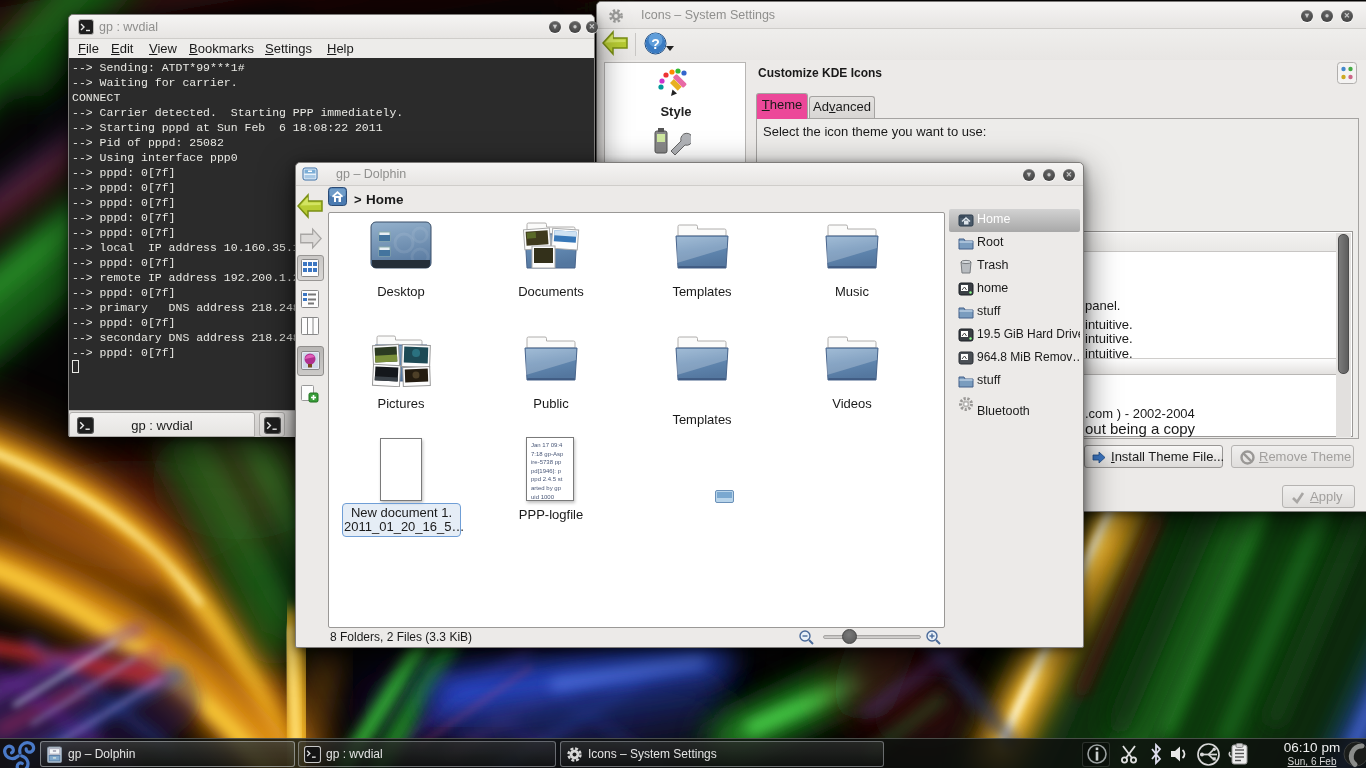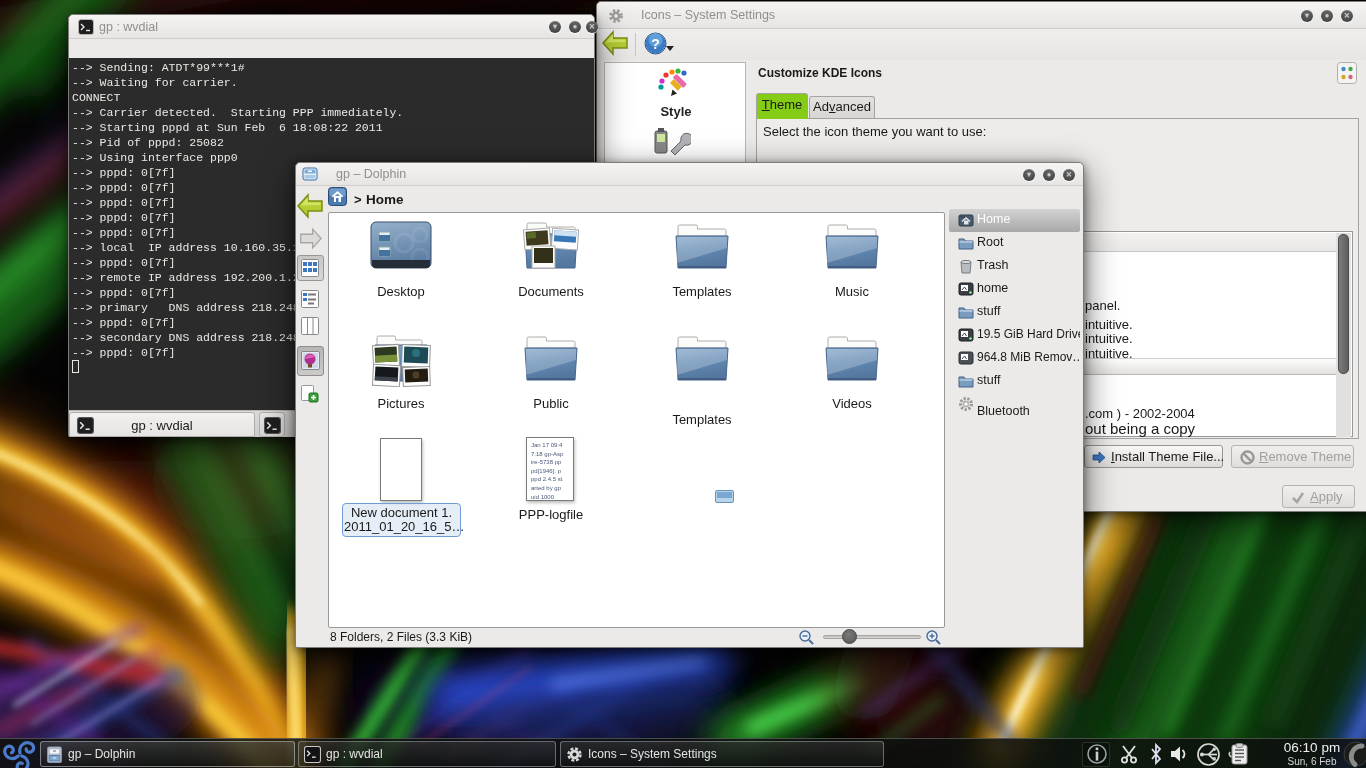--- a/index.html
+++ b/index.html
@@ -198,21 +198,21 @@
 
   <div style="position:absolute; left:161px; top:64px; font-weight:bold; font-size:12px; color:#1a1a1a;">Customize KDE Icons</div>
   <svg style="position:absolute;left:740px;top:60px;" width="20" height="22" viewBox="0 0 20 22">
     <rect x="0.5" y="0.5" width="19" height="21" rx="3" fill="#f4f3f2" stroke="#b0aeac"></rect>
     <circle cx="6.5" cy="7" r="2.2" fill="#4488cc"></circle>
       <circle cx="13.5" cy="7" r="2.2" fill="#44aa44"></circle>
     <circle cx="6.5" cy="15" r="2.2" fill="#ccaa22"></circle>
       <circle cx="13.5" cy="15" r="2.2" fill="#cc6688"></circle>
   </svg>
 
-  <div style="position:absolute; left:159px; top:91px; width:52px; height:26px; background:#84cc16; border:1px solid #a5a3a1; border-bottom:none; border-radius:3px 3px 0 0; text-align:center; font-size:13px; color:#1a1a1a; line-height:22px; z-index:2;"><span style="text-decoration:underline">T</span>heme</div>
+  <div style="position:absolute; left:159px; top:91px; width:52px; height:26px; background:#ec4899; border:1px solid #a5a3a1; border-bottom:none; border-radius:3px 3px 0 0; text-align:center; font-size:13px; color:#1a1a1a; line-height:22px; z-index:2;"><span style="text-decoration:underline">T</span>heme</div>
   <div style="position:absolute; left:212px; top:94px; width:66px; height:22px; background:linear-gradient(#e4e2e0,#d8d6d4); border:1px solid #a5a3a1; border-bottom:none; border-radius:3px 3px 0 0; text-align:center; font-size:13px; color:#1a1a1a; line-height:20px;">Ad<span style="text-decoration:underline">v</span>anced</div>
 
   <div style="position:absolute; left:159px; top:116px; width:603px; height:321px; border:1px solid #a5a3a1; background:#EDECEA; z-index:1;"></div>
   <div style="position:absolute; left:166px; top:122px; font-size:13px; color:#1a1a1a; z-index:2;">Select the icon theme you want to use:</div>
 
   <div style="position:absolute; left:166px; top:229px; width:590px; height:206px; background:#fff; border:1px solid #9a9896; z-index:2;">
     <div style="position:absolute; left:1px; top:1px; right:16px; height:19px; background:linear-gradient(#f2f1f0,#e9e8e6); border-bottom:1px solid #c8c6c4;"></div>
     <div style="position:absolute; left:321px; top:66px; font-size:13px; color:#1a1a1a;">panel.</div>
     <div style="position:absolute; left:321px; top:85px; font-size:13px; color:#1a1a1a;">intuitive.</div>
     <div style="position:absolute; left:321px; top:99px; font-size:13px; color:#1a1a1a;">intuitive.</div>
@@ -256,20 +256,28 @@
     <div class="ttxt" style="left:30px; top:5px;">gp : wvdial</div>
     <div class="wbtn" style="left:480px; top:6px;">
         <span>▼</span>
       </div>
     <div class="wbtn" style="left:500px; top:6px;">
         <span>●</span>
       </div>
     <div class="wbtn" style="left:517px; top:6px;">
         <span>✕</span>
       </div>
+  </div>
+  <div style="position:absolute; left:0; top:24px; width:100%; height:19px; background:#EDECEA; font-size:13px; color:#1a1a1a;">
+    <span style="position:absolute;left:9px;top:2px;"><span style="text-decoration:underline">F</span>ile</span>
+    <span style="position:absolute;left:42px;top:2px;"><span style="text-decoration:underline">E</span>dit</span>
+    <span style="position:absolute;left:80px;top:2px;"><span style="text-decoration:underline">V</span>iew</span>
+    <span style="position:absolute;left:120px;top:2px;"><span style="text-decoration:underline">B</span>ookmarks</span>
+    <span style="position:absolute;left:196px;top:2px;"><span style="text-decoration:underline">S</span>ettings</span>
+    <span style="position:absolute;left:258px;top:2px;"><span style="text-decoration:underline">H</span>elp</span>
   </div>
   <div style="position:absolute; left:0; top:43px; width:100%; height:352px; background:#2b2b2b; font-family:'Liberation Mono',monospace; font-size:11.5px; line-height:15px; color:#e9e9e4; white-space:pre; overflow:hidden; padding:2px 0 0 3px;">--&gt; Sending: ATDT*99***1#
 --&gt; Waiting for carrier.
 CONNECT
 --&gt; Carrier detected.  Starting PPP immediately.
 --&gt; Starting pppd at Sun Feb  6 18:08:22 2011
 --&gt; Pid of pppd: 25082
 --&gt; Using interface ppp0
 --&gt; pppd: 0[7f]
 --&gt; pppd: 0[7f]
@@ -670,18 +678,18 @@
     <rect x="8" y="1.5" width="7" height="4" rx="1.5" fill="#cfcfcf" stroke="#888"></rect>
     <g stroke="#555" stroke-width="1.4">
         <line x1="7" y1="8" x2="16" y2="8"></line>
         <line x1="7" y1="11.5" x2="16" y2="11.5"></line>
         <line x1="7" y1="15" x2="16" y2="15"></line>
         <line x1="7" y1="18.5" x2="13" y2="18.5"></line>
       </g>
     <path d="M2,10 q-2,3 1.5,5" fill="none" stroke="#ccc" stroke-width="1.6"></path>
   </svg>
   <div style="position:absolute; left:1276px; top:1px; width:72px; text-align:center; font-size:13.5px; color:#f0f0f0;">06:10 pm</div>
-  <div style="position:absolute; left:1276px; top:17px; width:72px; text-align:center; font-size:10px; color:#d8d8d8;">Sun, 6 Feb</div>
+  <div style="position:absolute; left:1276px; top:17px; width:72px; text-align:center; font-size:10px; color:#d8d8d8;text-decoration:underline;">Sun, 6 Feb</div>
   <svg style="position:absolute;left:1342px;top:1px;" width="24" height="29" viewBox="0 0 24 29">
     <circle cx="14" cy="14" r="12" fill="#1a1c1a" stroke="#3a3c3a"></circle>
     <path d="M20,6 a10.5,10.5 0 0 0 -7,18.5" fill="none" stroke="#8a8c8a" stroke-width="5" stroke-linecap="round"></path>
   </svg>
 </div>
 
 </body></html>

